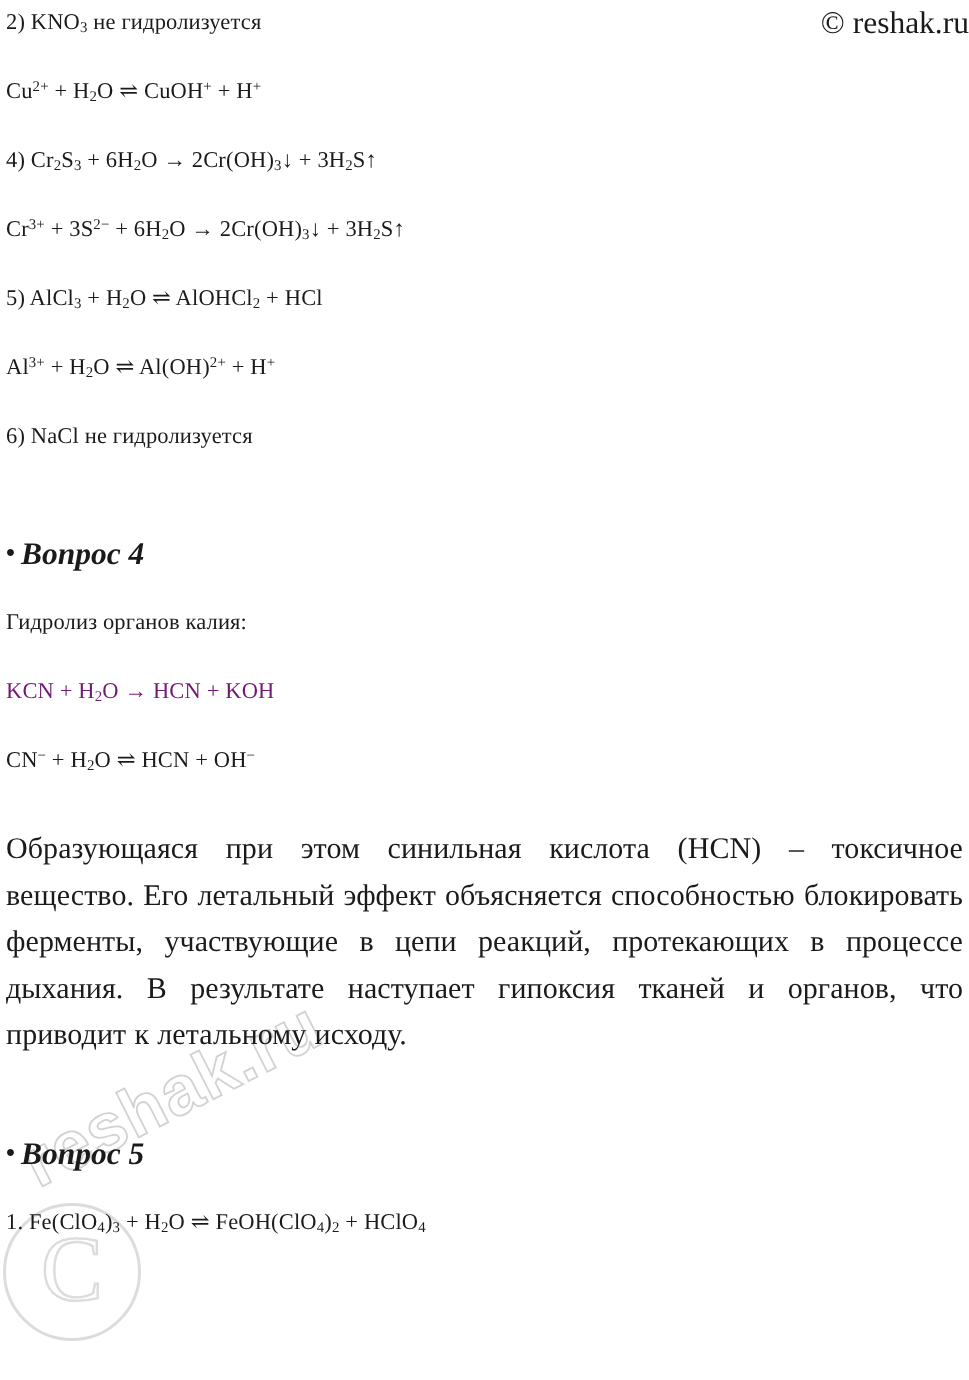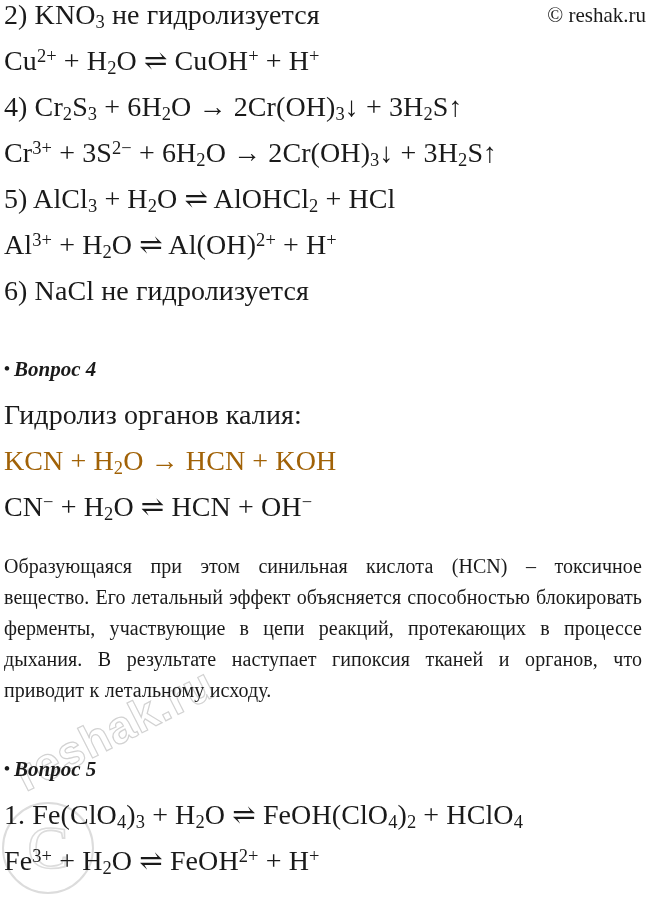--- a/index.html
+++ b/index.html
@@ -81,27 +81,27 @@
     position: absolute;
     right: 0;
     top: 0px;
     font-size: 21px;
     line-height: 30px;
     white-space: nowrap;
     z-index: 3;
   }
 
   .line {
-    font-size: 28px;
+    font-size: 15px;
     line-height: 30px;
     height: 46px;
     white-space: nowrap;
     letter-spacing: 0.1px;
   }
-  .line.faded { color: #a16207; }
+  .line.faded { color: #701a75; }
 
   .heading {
     font-size: 21px;
     line-height: 30px;
     height: 46px;
     font-weight: 700;
     font-style: italic;
     white-space: nowrap;
     margin-top: 32px;
   }
@@ -166,16 +166,15 @@
 
     <p class="para">Образующаяся при этом синильная кислота (HCN) – токсичное вещество. Его летальный эффект объясняется способностью блокировать ферменты, участвующие в цепи реакций, протекающих в процессе дыхания. В результате наступает гипоксия тканей и органов, что приводит к летальному исходу.</p>
 
     <div class="spacer-sm"></div>
 
     <div class="heading">
       <span class="bullet">•</span><span>Вопрос 5</span>
     </div>
 
     <div class="line">1. Fe(ClO<sub>4</sub>)<sub>3</sub> + H<sub>2</sub>O ⇌ FeOH(ClO<sub>4</sub>)<sub>2</sub> + HClO<sub>4</sub></div>
-    <div class="line">Fe<sup>3+</sup> + H<sub>2</sub>O ⇌ FeOH<sup>2+</sup> + H<sup>+</sup></div>
 
   </div>
 </div>
 
 </body></html>

